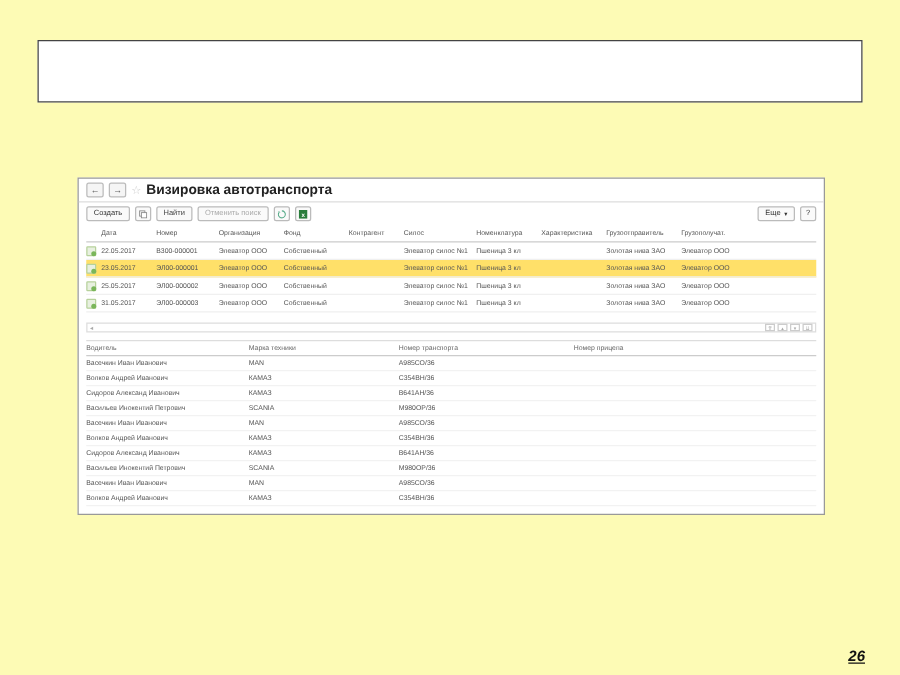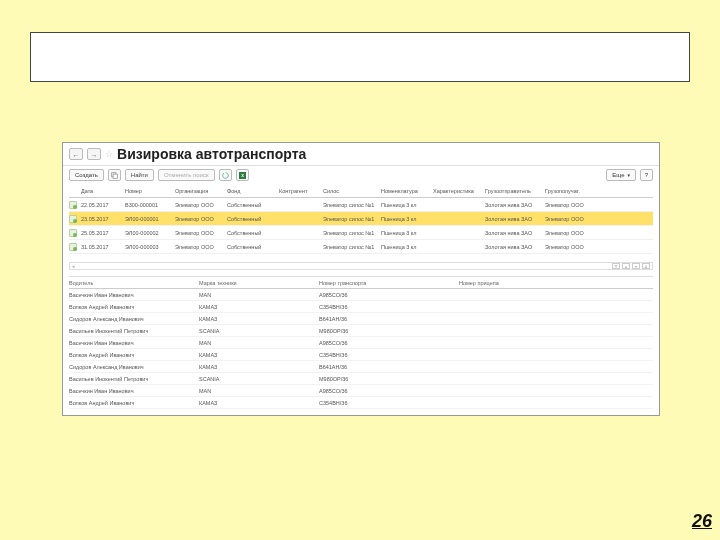--- a/index.html
+++ b/index.html
@@ -1,23 +1,23 @@
 <!DOCTYPE html>
 <html><head>
 <meta charset="utf-8">
 <style>
   * { box-sizing: border-box; font-family: Arial, sans-serif; }
   body { margin: 0; width: 720px; height: 540px; background: #fdfbb5; display: flex; align-items: center; justify-content: center; position: relative; }
   .slide-top { position: absolute; top: 32px; left: 30px; right: 30px; height: 50px; background: #fff; border: 1px solid #444; }
-  .page-num { position: absolute; bottom: 8px; right: 8px; font-size: 18px; font-weight: bold; font-style: italic; text-decoration: underline; color: #111; }
+  .page-num { position: absolute; bottom: 8px; right: 28px; font-size: 12px; font-weight: bold; font-style: italic; text-decoration: underline; color: #111; }
   .window { position: absolute; top: 142px; left: 62px; width: 598px; background: #fff; border: 1px solid #999; font-size: 6px; color: #333; }
   .titlebar { display: flex; align-items: center; gap: 4px; padding: 3px 6px; border-bottom: 1px solid #ddd; }
   .nav-btn { width: 14px; height: 12px; border: 1px solid #bbb; border-radius: 2px; background: #f5f5f5; display: flex; align-items: center; justify-content: center; font-size: 7px; color: #666; }
   .star { color: #ccc; font-size: 9px; }
-  .title-text { font-weight: bold; font-size: 14px; color: #222; }
+  .title-text { font-weight: bold; font-size: 11px; color: #222; }
   .toolbar { display: flex; align-items: center; gap: 4px; padding: 3px 6px; }
   .btn { height: 12px; border: 1px solid #bbb; border-radius: 2px; background: #fafafa; display: flex; align-items: center; padding: 0 5px; font-size: 6px; color: #333; }
   .btn.icon-only { padding: 0; width: 13px; justify-content: center; }
   .btn.find { color: #444; }
   .btn.cancel { color: #aaa; }
   .btn.green svg { display: block; }
   .spacer { flex: 1; }
   .btn.more::after { content: "▾"; margin-left: 3px; font-size: 5px; }
   .grid { padding: 0 6px 4px 6px; }
   .grid-header, .grid-row { display: grid; grid-template-columns: 10px 42px 48px 50px 50px 42px 56px 50px 50px 58px 1fr; gap: 2px; align-items: center; height: 14px; }

